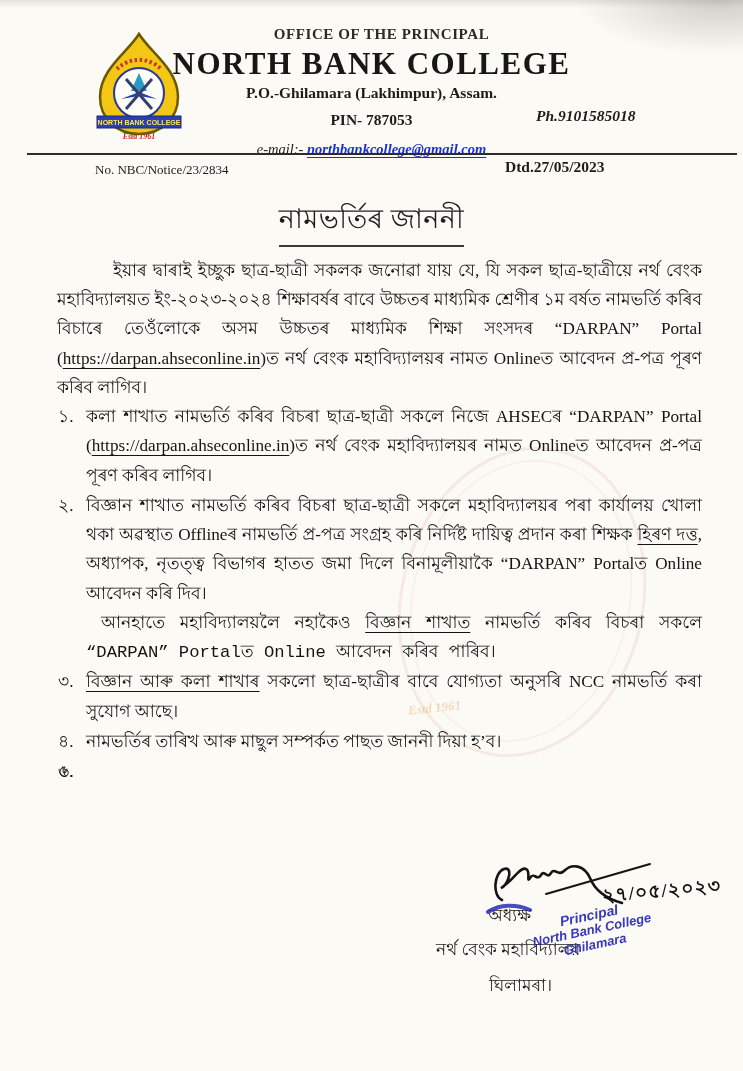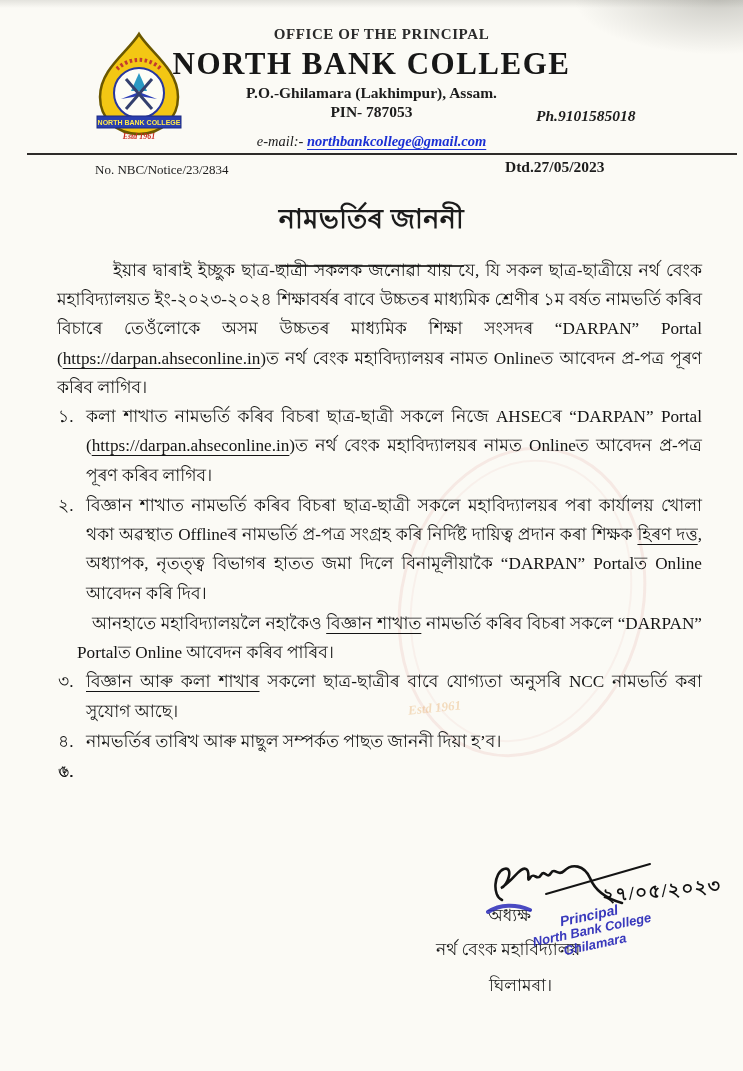--- a/index.html
+++ b/index.html
@@ -15,41 +15,41 @@
   .stamp-ghost-inner{position:absolute;left:412px;top:458px;width:214px;height:282px;border-radius:50%;
     border:2px solid rgba(208,90,80,.06);transform:rotate(14deg);}
   .estd-ghost{position:absolute;left:408px;top:700px;font-weight:bold;font-style:italic;font-size:13px;
     color:rgba(225,150,60,.30);transform:rotate(-6deg);}
   
   .letterhead{position:relative;padding-top:26px;text-align:center;}
   .logo{position:absolute;left:88px;top:31px;}
   .office-line{font-size:15px;font-weight:bold;letter-spacing:.6px;color:#2a2a2a;padding-left:20px;}
   .college-name{font-size:31px;font-weight:bold;letter-spacing:1.5px;margin-top:3px;color:#171717;}
   .addr-line{font-size:15.5px;font-weight:bold;margin-top:2px;}
-  .pin-line{font-size:15.5px;font-weight:bold;margin-top:1px;}
+  .pin-line{font-size:15.5px;font-weight:bold;margin-top:9px;}
   .phone{position:absolute;left:536px;top:107px;font-size:15.5px;font-weight:bold;font-style:italic;}
   .email-line{font-size:14.5px;font-style:italic;margin-top:12px;}
   .email-link{color:#1a2fd4;text-decoration:underline;text-underline-offset:3px;font-weight:bold;}
   .rule{position:absolute;left:27px;top:153px;width:710px;border-top:2.6px solid #2e2c2a;}
   .refrow{position:absolute;left:0;top:158px;width:100%;}
   .ref-no{position:absolute;left:95px;top:4px;font-size:13px;}
   .ref-date{position:absolute;left:505px;top:0;font-size:15.5px;font-weight:bold;}
   
   .title-wrap{position:absolute;left:0;top:198px;width:100%;text-align:center;}
-  .notice-title{display:inline-block;font-size:27px;font-weight:bold;border-bottom:2px solid #3a3a38;
-    padding-bottom:22px;letter-spacing:.5px;}
+  .notice-title{display:inline-block;font-size:27px;font-weight:normal;border-bottom:2px solid #3a3a38;
+    padding-bottom:2px;letter-spacing:.5px;}
   
   .content{position:absolute;left:57px;top:256px;width:645px;font-size:17.2px;line-height:1.70;color:#141414;}
   .intro{text-align:justify;text-indent:56px;}
   .u{text-decoration:underline;text-underline-offset:4px;}
   .sec-heading{display:inline-block;font-weight:bold;font-size:17.6px;margin:15px 0 9px;
     text-decoration:underline;text-underline-offset:5px;}
   .item{position:relative;padding-left:29px;text-align:justify;margin-bottom:1px;}
   .item .num{position:absolute;left:1px;top:0;}
-  .note{margin-left:20px;text-indent:15px;text-align:justify;}
+  .note{margin-left:29px;text-indent:15px;text-align:justify;font-family:Liberation Mono, monospace;}
   
   .sig{position:absolute;left:430px;top:858px;width:310px;height:170px;font-size:17px;}
   .sig-svg{position:absolute;left:58px;top:0;}
   .sig-date{position:absolute;left:172px;top:18px;font-weight:bold;font-size:19px;transform:rotate(-5deg);
     letter-spacing:1px;color:#111;}
   .sig-desig{position:absolute;left:58px;top:44px;}
   .sig-college{position:absolute;left:6px;top:78px;z-index:1;}
   .sig-place{position:absolute;left:59px;top:114px;}
   .stamp{position:absolute;left:72px;top:50px;width:180px;z-index:2;transform:rotate(-12deg);
     color:#2a2ab8;text-align:center;font-family:"Liberation Sans","DejaVu Sans",sans-serif;

